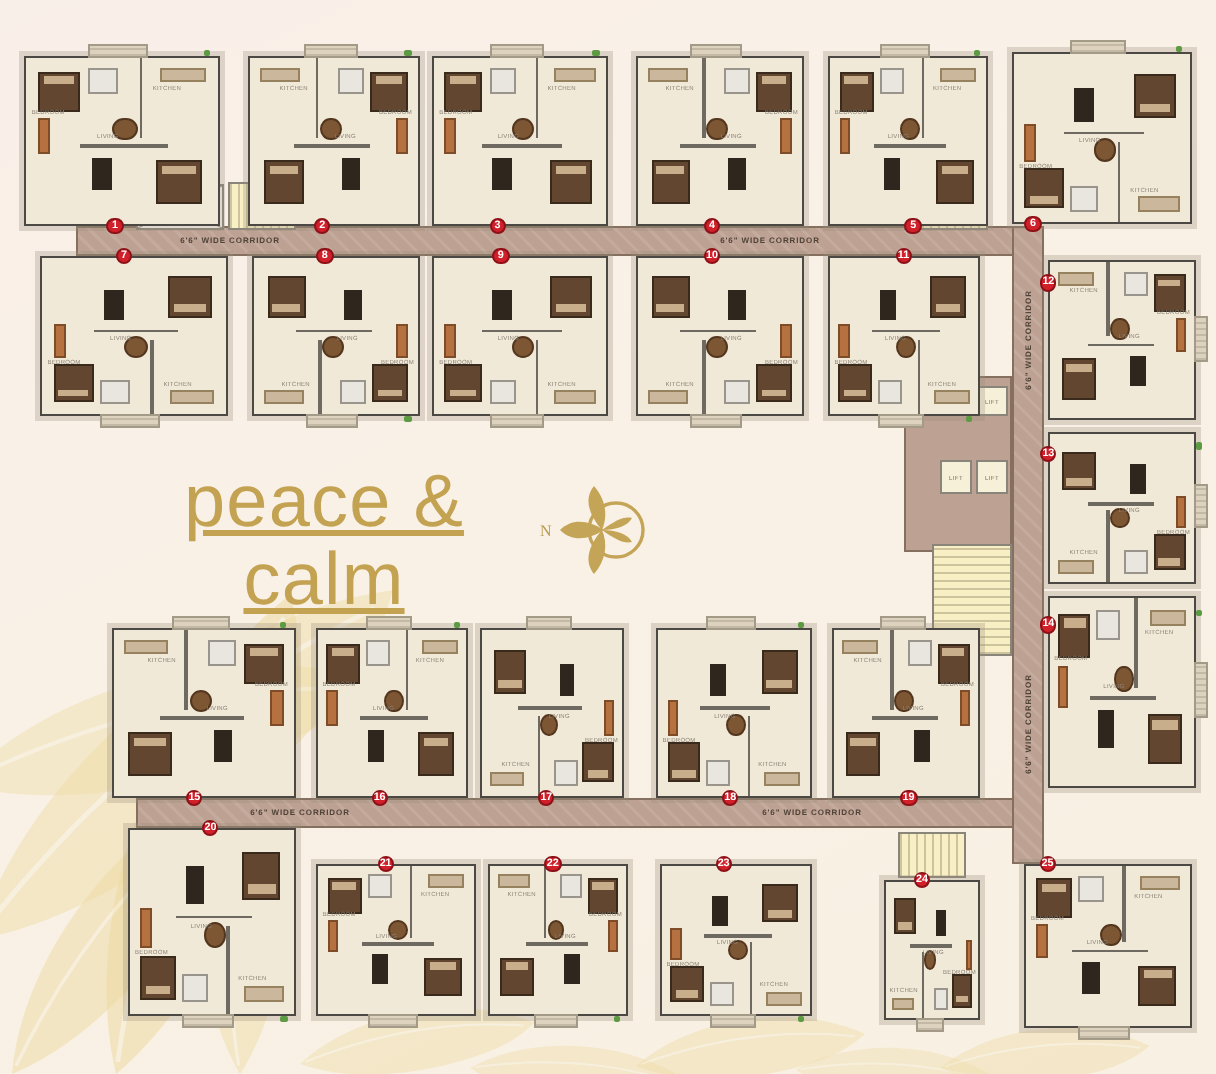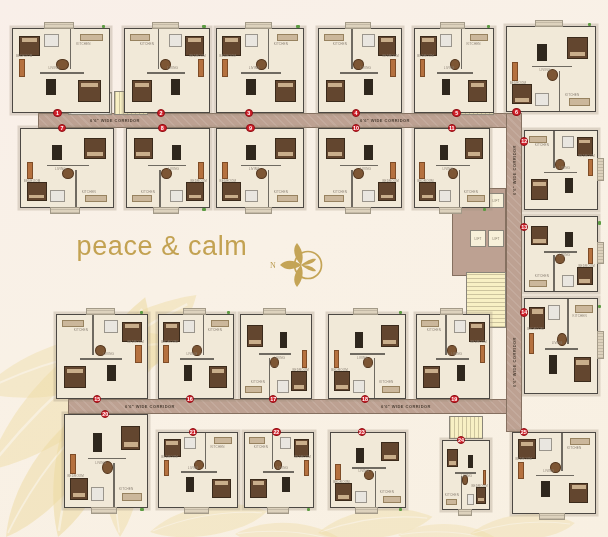--- a/index.html
+++ b/index.html
@@ -37,21 +37,21 @@
   .tv{background:#2f271d;}
   .wall{background:#6f6a61;}
   .rlabel{font-size:3px;color:#8b8175;letter-spacing:.15px;white-space:nowrap;line-height:1;}
   .balc{position:absolute;background:#ddd2bd;border:1px solid #a39a88;box-sizing:border-box;
     background-image:repeating-linear-gradient(0deg,rgba(120,110,95,.25) 0 1px,rgba(0,0,0,0) 1px 3px);}
   .gdot{position:absolute;width:3.4px;height:3.4px;background:#5d9b42;border-radius:1px;z-index:4;}
   .badge{position:absolute;width:8.4px;height:8.4px;border-radius:50%;background:#d2202a;border:1px solid #8d1117;
     color:#fff;font-size:5.4px;font-weight:bold;line-height:6.8px;text-align:center;box-sizing:border-box;z-index:6;}
   .tagline{position:absolute;left:56px;top:232px;width:212px;text-align:center;color:#c3a252;z-index:2;}
   .tagline .l1{font-size:26px;letter-spacing:.6px;line-height:1.02;}
-  .tagline .l2{font-size:27px;letter-spacing:.6px;line-height:1.05;}
+  .tagline .l2{font-size:37px;letter-spacing:.6px;line-height:1.05;text-decoration:underline;}
   .compass{position:absolute;left:268px;top:240px;z-index:2;}
 </style>
 </head>
 <body>
 
 <div id="stage">
 
   <svg class="wm" width="608" height="537" viewBox="0 0 608 537">
     <defs>
       <g id="leaf">

